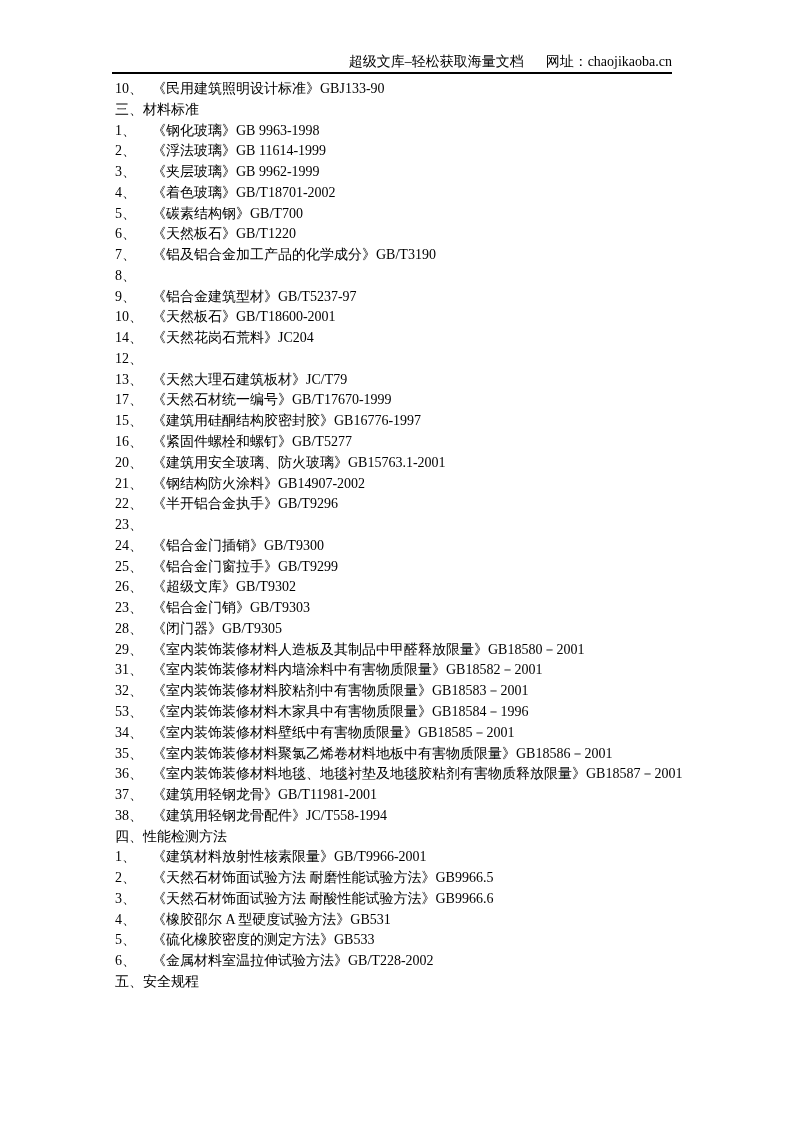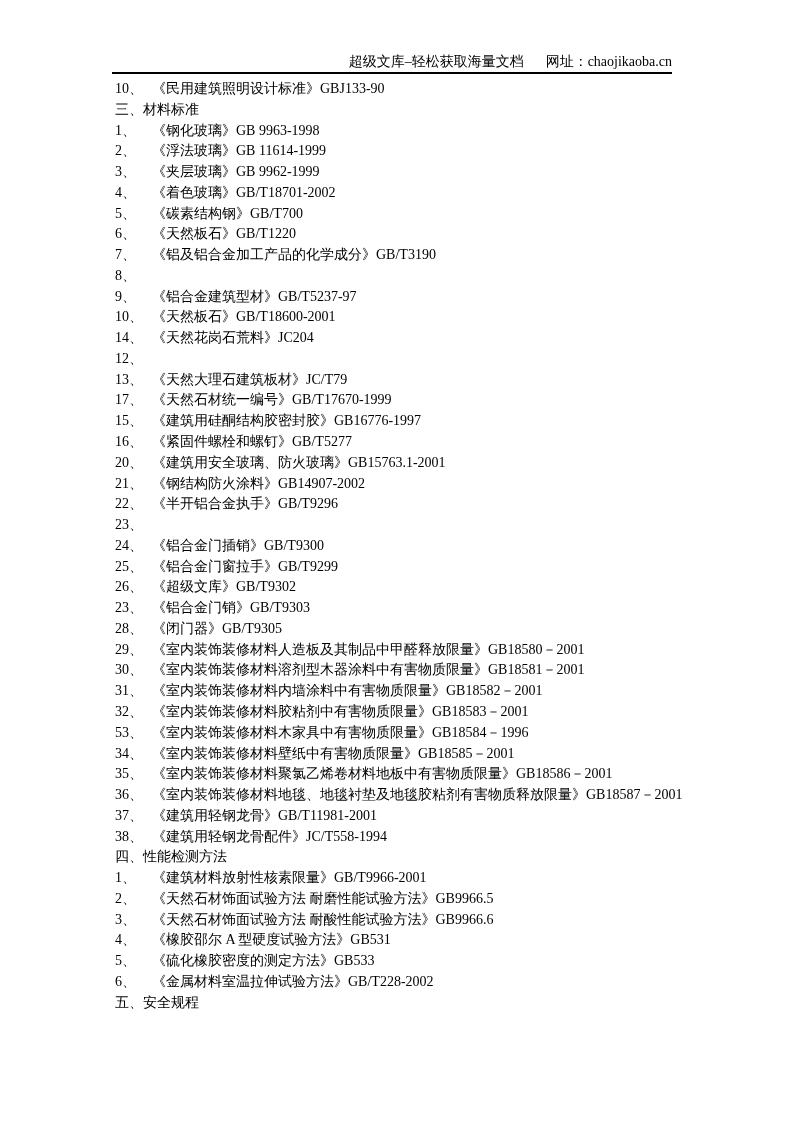--- a/index.html
+++ b/index.html
@@ -197,24 +197,20 @@
   <div class="line">
     <span class="num">28、</span>
     <span class="txt">《闭门器》GB/T9305</span>
   </div>
 
   <div class="line">
     <span class="num">29、</span>
     <span class="txt">《室内装饰装修材料人造板及其制品中甲醛释放限量》GB18580－2001</span>
   </div>
 
-  <div class="line">
-    <span class="num">30、</span>
-    <span class="txt">《室内装饰装修材料溶剂型木器涂料中有害物质限量》GB18581－2001</span>
-  </div>
 
   <div class="line">
     <span class="num">31、</span>
     <span class="txt">《室内装饰装修材料内墙涂料中有害物质限量》GB18582－2001</span>
   </div>
 
   <div class="line">
     <span class="num">32、</span>
     <span class="txt">《室内装饰装修材料胶粘剂中有害物质限量》GB18583－2001</span>
   </div>

